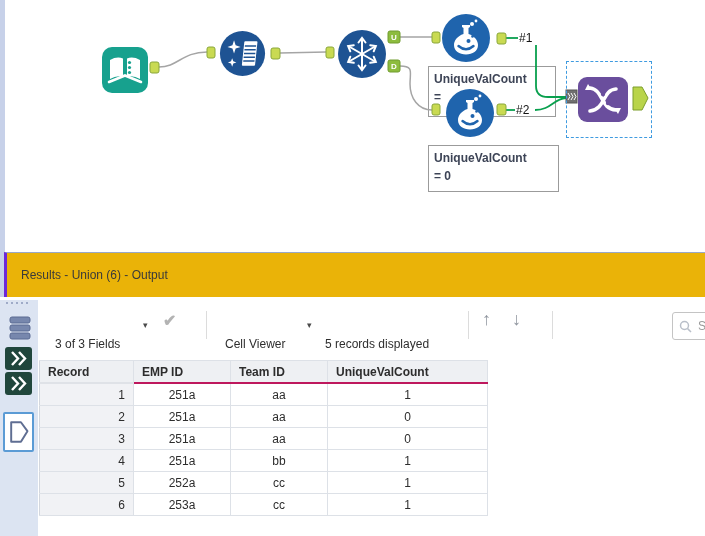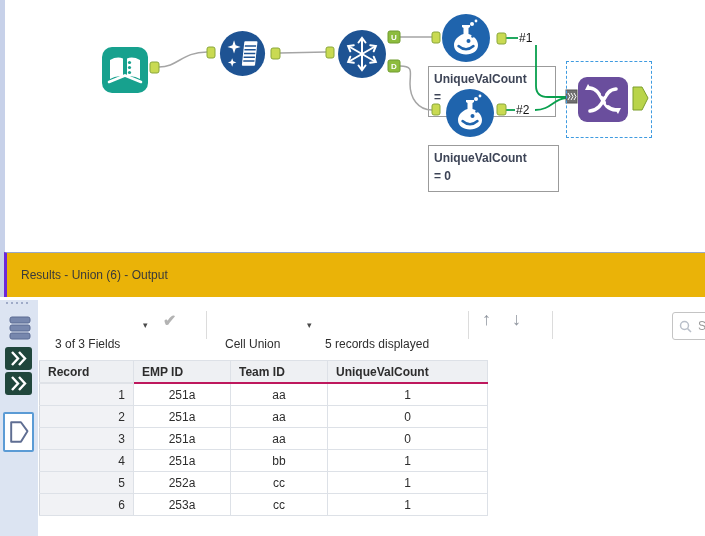--- a/index.html
+++ b/index.html
@@ -254,21 +254,21 @@
         <svg width="23" height="26" viewBox="0 0 28 32">
           <path d="M5,4 L17,4 L25,15 L17,28 L5,28 Z" fill="none" stroke="#5f6e92" stroke-width="2.4" stroke-linejoin="round"></path>
         </svg>
       </div>
     </div>
 
     <div class="tb-label" style="left:55px;">3 of 3 Fields</div>
     <div class="tb-caret" style="left:143px;">▾</div>
     <div id="tb-check">✔</div>
     <div class="tb-sep" style="left:206px;"></div>
-    <div class="tb-label" style="left:225px;">Cell Union</div>
+    <div class="tb-label" style="left:225px;">Cell Viewer</div>
     <div class="tb-caret" style="left:307px;">▾</div>
     <div class="tb-label" style="left:325px;">5 records displayed</div>
     <div class="tb-sep" style="left:468px;"></div>
     <div class="tb-arrow" style="left:482px;">↑</div>
     <div class="tb-arrow" style="left:512px;">↓</div>
     <div class="tb-sep" style="left:552px;"></div>
     <div id="searchbox">
       <svg width="13" height="13" viewBox="0 0 13 13">
         <circle cx="5.5" cy="5.5" r="4" fill="none" stroke="#b9bfc9" stroke-width="1.5"></circle>
         <line x1="8.6" y1="8.6" x2="12" y2="12" stroke="#b9bfc9" stroke-width="1.5"></line>

